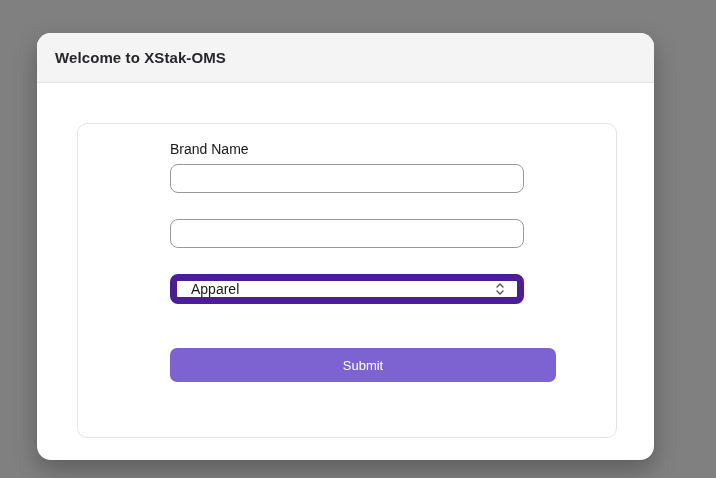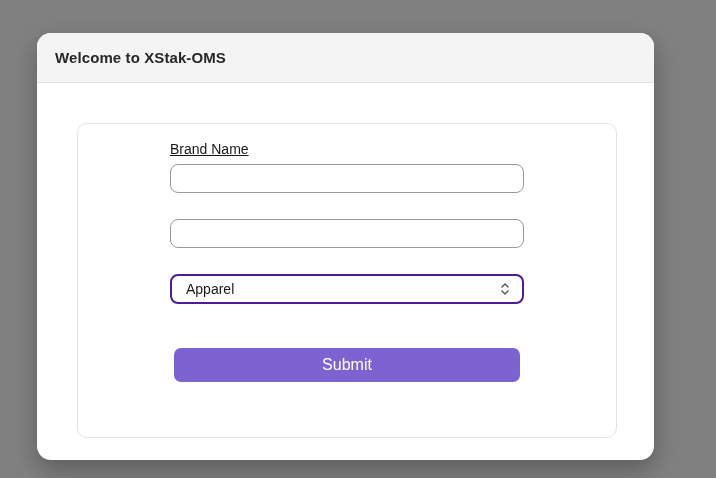--- a/index.html
+++ b/index.html
@@ -50,66 +50,65 @@
     margin: 0 auto;
     padding-top: 18px;
   }
   .field-group { margin-bottom: 26px; }
   .field-label {
     display: block;
     font-size: 14px;
     color: #18181b;
     margin-bottom: 8px;
     line-height: 14px;
-    text-decoration: underline;
   }
   .text-input {
     width: 100%;
     height: 29px;
     border: 1px solid #98989f;
     border-radius: 8px;
     background: #ffffff;
     font-family: "Liberation Sans", sans-serif;
     font-size: 14px;
     color: #18181b;
     padding: 0 12px;
     outline: none;
   }
   .select-box {
     width: 100%;
     height: 30px;
-    border: 2px solid #4c1d95;
+    border: 7px solid #4c1d95;
     border-radius: 8px;
     background: #ffffff;
     display: flex;
     align-items: center;
     justify-content: space-between;
     padding: 0 12px 0 14px;
     cursor: default;
   }
   .select-value {
     font-size: 14px;
     color: #18181b;
   }
   .select-chevron {
     display: flex;
     align-items: center;
     color: #52525b;
   }
   .submit-btn {
     display: block;
-    width: 346px;
+    width: 386px;
     height: 34px;
     margin: 44px auto 0 auto;
     background: #7d63d2;
     border: none;
     border-radius: 7px;
     color: #ffffff;
     font-family: "Liberation Sans", sans-serif;
-    font-size: 16px;
+    font-size: 13px;
     font-weight: 500;
     cursor: pointer;
   }
 </style>
 </head>
 <body>
 
 <div class="modal">
   <div class="modal-header">
     <span class="modal-title">Welcome to XStak-OMS</span>

